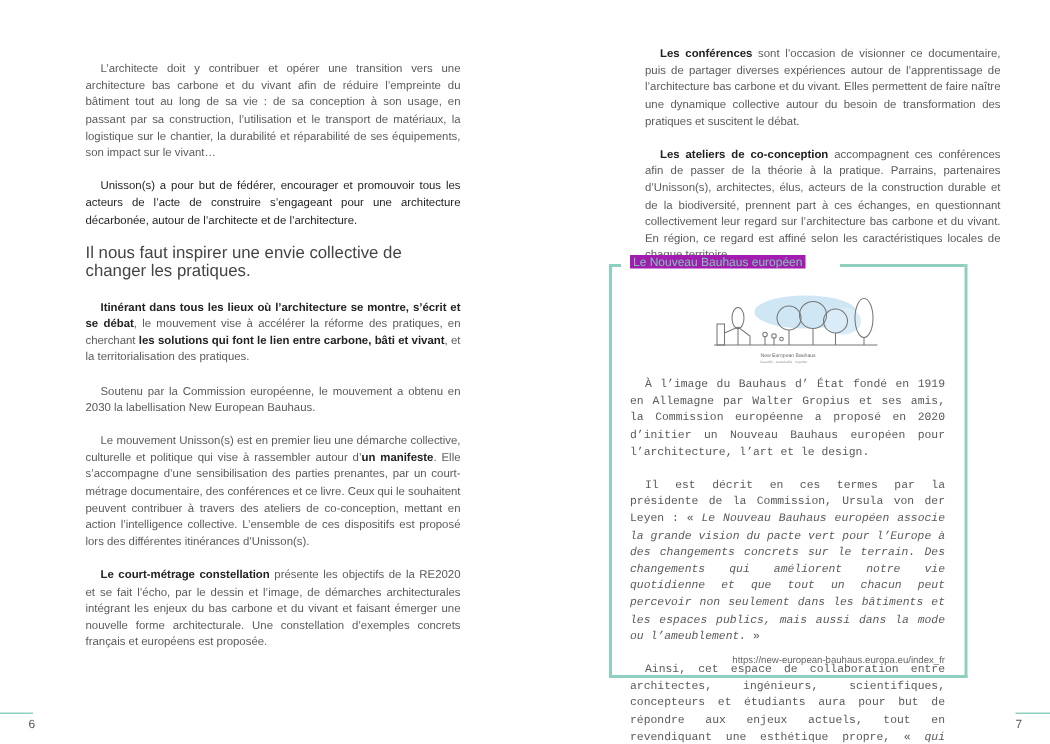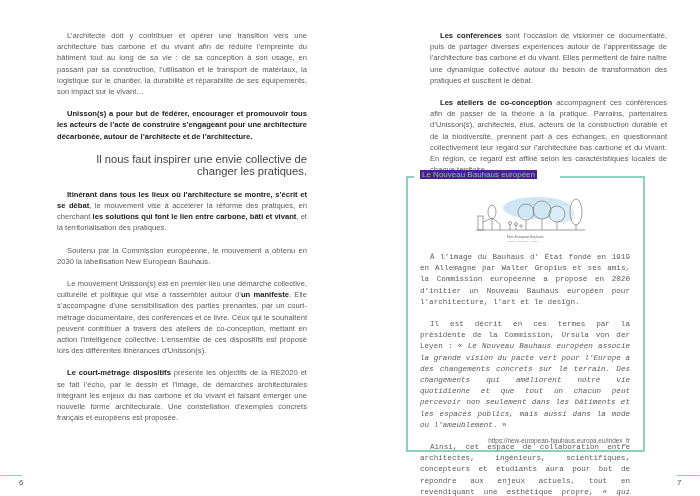--- a/index.html
+++ b/index.html
@@ -1,45 +1,45 @@
 <!DOCTYPE html>
 <html><head>
 <meta charset="utf-8">
 <style>
   html, body { margin:0; padding:0; }
   body { width:700px; height:496px; background:#ffffff; position:relative; overflow:hidden;
          font-family:"Liberation Sans", "DejaVu Sans", sans-serif; color:#555; }
   .col { position:absolute; font-size:7.6px; line-height:11.2px; text-align:justify; color:#5a5a5a; }
   .col p { margin:0 0 11px 0; text-indent:10px; }
   .col p b { color:#222; font-weight:bold; }
-  .lead { color:#222; font-weight:bold; }
-  .quote { text-align:right; font-size:11.2px; line-height:12.5px; color:#444; margin:0 0 11px 0; text-indent:0 !important; }
+  .lead { color:#222; font-weight:normal; }
+  .quote { text-align:left; font-size:11.2px; line-height:12.5px; color:#444; margin:0 0 11px 0; text-indent:0 !important; }
   .box { position:absolute; left:406px; top:176px; width:235px; height:274px; border:2px solid #8fcfc0; border-top:none; }
   .box-top-l { position:absolute; left:406px; top:176px; width:8px; border-top:2px solid #8fcfc0; }
   .box-top-r { position:absolute; left:560px; top:176px; width:83px; border-top:2px solid #8fcfc0; }
-  .box-title { position:absolute; left:420px; top:170px; font-size:8px; color:#7fc4b3; background:#4c1d95; padding:0 2px; }
+  .box-title { position:absolute; left:420px; top:170px; font-size:8px; color:#7fc4b3; background:#a21caf; padding:0 2px; }
   .box-body { position:absolute; left:420px; top:252px; width:210px; font-size:7.6px; line-height:11.2px; text-align:justify; color:#5a5a5a;font-family:Liberation Mono, monospace; }
   .box-body p { margin:0 0 11px 0; text-indent:10px; }
   .box-body i { font-style:italic; }
   .url { position:absolute; left:420px; top:437px; width:210px; text-align:right; font-size:6.4px; color:#666; }
   .illus { position:absolute; left:462px; top:190px; width:130px; height:55px; }
   .pnum { position:absolute; font-size:8px; color:#555; }
   .rule { position:absolute; height:1px; background:#8fcfc0; }
 </style>
 </head>
 <body>
 
-<div class="col" style="left:57px; top:30px; width:250px;">
+<div class="col" style="left:57px; top:40px; width:250px;">
   <p>L’architecte doit y contribuer et opérer une transition vers une architecture bas carbone et du vivant afin de réduire l’empreinte du bâtiment tout au long de sa vie : de sa conception à son usage, en passant par sa construction, l’utilisation et le transport de matériaux, la logistique sur le chantier, la durabilité et réparabilité de ses équipements, son impact sur le vivant…</p>
   <p class="lead">Unisson(s) a pour but de fédérer, encourager et promouvoir tous les acteurs de l’acte de construire s’engageant pour une architecture décarbonée, autour de l’architecte et de l’architecture.</p>
   <p class="quote">Il nous faut inspirer une envie collective de changer les pratiques.</p>
   <p><b>Itinérant dans tous les lieux où l’architecture se montre, s’écrit et se débat</b><span>, le mouvement vise à accélérer la réforme des pratiques, en cherchant </span><b>les solutions qui font le lien entre carbone, bâti et vivant</b><span>, et la territorialisation des pratiques.</span></p>
   <p>Soutenu par la Commission européenne, le mouvement a obtenu en 2030 la labellisation New European Bauhaus.</p>
   <p><span>Le mouvement Unisson(s) est en premier lieu une démarche collective, culturelle et politique qui vise à rassembler autour d’</span><b>un manifeste</b><span>. Elle s’accompagne d’une sensibilisation des parties prenantes, par un court-métrage documentaire, des conférences et ce livre. Ceux qui le souhaitent peuvent contribuer à travers des ateliers de co-conception, mettant en action l’intelligence collective. L’ensemble de ces dispositifs est proposé lors des différentes itinérances d’Unisson(s).</span></p>
-  <p><b>Le court-métrage dispositifs</b><span> présente les objectifs de la RE2020 et se fait l’écho, par le dessin et l’image, de démarches architecturales intégrant les enjeux du bas carbone et du vivant et faisant émerger une nouvelle forme architecturale. Une constellation d’exemples concrets français et européens est proposée.</span></p>
+  <p><b>Le court-métrage constellation</b><span> présente les objectifs de la RE2020 et se fait l’écho, par le dessin et l’image, de démarches architecturales intégrant les enjeux du bas carbone et du vivant et faisant émerger une nouvelle forme architecturale. Une constellation d’exemples concrets français et européens est proposée.</span></p>
 </div>
 
 <div class="rule" style="left:0; top:475px; width:22px;"></div>
 <div class="pnum" style="left:19px; top:478px;">6</div>
 
 <div class="col" style="left:430px; top:30px; width:237px;">
   <p><b>Les conférences</b><span> sont l’occasion de visionner ce documentaire, puis de partager diverses expériences autour de l’apprentissage de l’architecture bas carbone et du vivant. Elles permettent de faire naître une dynamique collective autour du besoin de transformation des pratiques et suscitent le débat.</span></p>
   <p><b>Les ateliers de co-conception</b><span> accompagnent ces conférences afin de passer de la théorie à la pratique. Parrains, partenaires d’Unisson(s), architectes, élus, acteurs de la construction durable et de la biodiversité, prennent part à ces échanges, en questionnant collectivement leur regard sur l’architecture bas carbone et du vivant. En région, ce regard est affiné selon les caractéristiques locales de chaque territoire.</span></p>
 </div>
 

